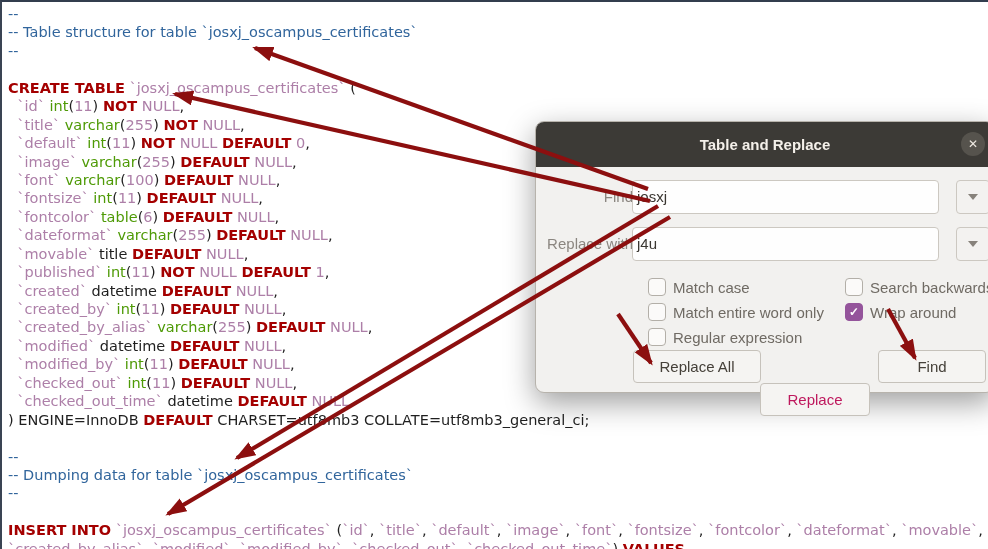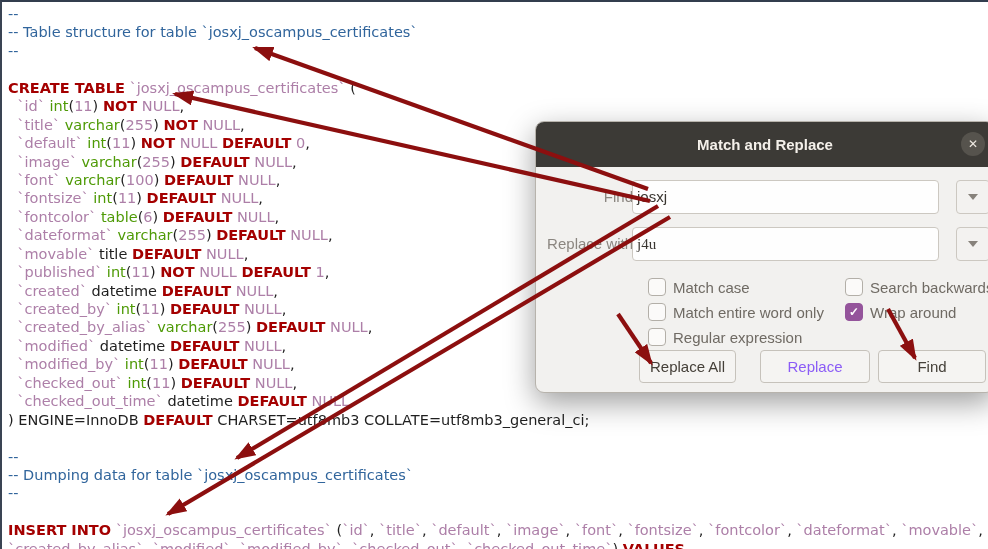--- a/index.html
+++ b/index.html
@@ -38,21 +38,21 @@
                border-top:6px solid #87827b;}
   .checkbox-row{position:absolute;display:flex;align-items:center;gap:7px;}
   .checkbox{width:18px;height:18px;border:1px solid #b3afa8;border-radius:4px;background:#fbfaf9;
             box-sizing:border-box;display:flex;align-items:center;justify-content:center;cursor:pointer;
             font-size:12px;color:#ffffff;font-weight:bold;}
   .checkbox.checked{background:var(--accent,#94549b);border-color:var(--accent,#94549b);}
   .checkbox-label{color:#6f6a63;font-size:15px;}
   .dlg-btn{position:absolute;top:228px;height:33px;background:#f5f4f2;border:1px solid #c6c2bb;
            border-radius:4px;box-sizing:border-box;text-align:center;line-height:31px;
            font-size:15px;color:#454039;cursor:pointer;}
-  .dlg-btn.disabled{color:#8b5cf6;cursor:default;}
+  .dlg-btn.disabled{color:#be185d;cursor:default;margin-top:33px;}
 
   
   #annotation-layer{position:absolute;left:0;top:0;width:988px;height:549px;z-index:40;pointer-events:none;}
 </style>
 </head>
 <body>
 
 <div id="screen">
 
   <div id="code-area">
@@ -83,34 +83,34 @@
       <div class="code-line"><span class="tk-cm">--</span></div>
       <div class="code-line"><span class="tk-cm">-- Dumping data for table `josxj_oscampus_certificates`</span></div>
       <div class="code-line"><span class="tk-cm">--</span></div>
       <div class="code-line">&nbsp;</div>
       <div class="code-line"><span class="tk-kw">INSERT INTO</span><span class="tk-pl"> </span><span class="tk-id">`josxj_oscampus_certificates`</span><span class="tk-pl"> (</span><span class="tk-id">`id`</span><span class="tk-pl">, </span><span class="tk-id">`title`</span><span class="tk-pl">, </span><span class="tk-id">`default`</span><span class="tk-pl">, </span><span class="tk-id">`image`</span><span class="tk-pl">, </span><span class="tk-id">`font`</span><span class="tk-pl">, </span><span class="tk-id">`fontsize`</span><span class="tk-pl">, </span><span class="tk-id">`fontcolor`</span><span class="tk-pl">, </span><span class="tk-id">`dateformat`</span><span class="tk-pl">, </span><span class="tk-id">`movable`</span><span class="tk-pl">, </span><span class="tk-id">`published`</span></div>
       <div class="code-line"><span class="tk-id">`created_by_alias`</span><span class="tk-pl">, </span><span class="tk-id">`modified`</span><span class="tk-pl">, </span><span class="tk-id">`modified_by`</span><span class="tk-pl">, </span><span class="tk-id">`checked_out`</span><span class="tk-pl">, </span><span class="tk-id">`checked_out_time`</span><span class="tk-pl">) </span><span class="tk-kw">VALUES</span></div>
     </div>
 
   <div id="dialog">
     <div id="dialog-header">
-      <span id="dialog-title">Match and Replace</span>
+      <span id="dialog-title">Table and Replace</span>
       <div id="close-btn">
         <span>✕</span>
       </div>
     </div>
 
     <div class="row-label" style="left:0;top:58px;">Find</div>
     <div class="entry" style="top:58px;">josxj</div>
     <div class="combo-btn" style="top:58px;">
       <span class="combo-arrow"></span>
     </div>
 
     <div class="row-label" style="left:0;top:105px;">Replace with</div>
-    <div class="entry" style="top:105px;font-family:Liberation Serif, serif;">j4u</div>
+    <div class="entry" style="top:105px;">j4u</div>
     <div class="combo-btn" style="top:105px;">
       <span class="combo-arrow"></span>
     </div>
 
     <div class="checkbox-row" style="left:112px;top:156px;">
       <span class="checkbox"></span>
       <span class="checkbox-label">Match case</span>
     </div>
     <div class="checkbox-row" style="left:112px;top:206px;">
       <span class="checkbox"></span>
@@ -122,21 +122,21 @@
     </div>
     <div class="checkbox-row" style="left:309px;top:156px;">
       <span class="checkbox"></span>
       <span class="checkbox-label">Search backwards</span>
     </div>
     <div class="checkbox-row" style="left:309px;top:181px;">
       <span class="checkbox checked">✓</span>
       <span class="checkbox-label">Wrap around</span>
     </div>
 
-    <div class="dlg-btn" style="left:103px;width:97px;">Replace All</div>
+    <div class="dlg-btn" style="left:97px;width:128px;">Replace All</div>
     <div class="dlg-btn disabled" style="left:224px;width:110px;">Replace</div>
     <div class="dlg-btn" style="left:342px;width:108px;">Find</div>
   </div>
 
   <svg id="annotation-layer" width="988" height="549" viewBox="0 0 988 549" xmlns="http://www.w3.org/2000/svg">
     <defs>
       <marker id="ah" markerUnits="userSpaceOnUse" markerWidth="21" markerHeight="15" refX="18" refY="7.5" orient="auto">
         <path id="ah-path" d="M0,0 L21,7.5 L0,15 Z" fill="#8c0f0f"></path>
       </marker>
     </defs>

